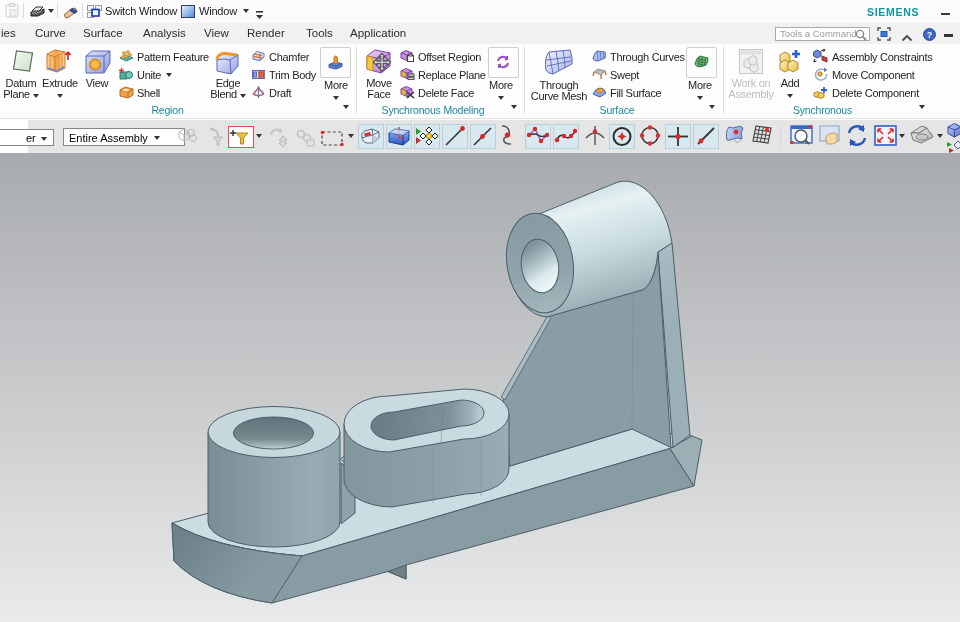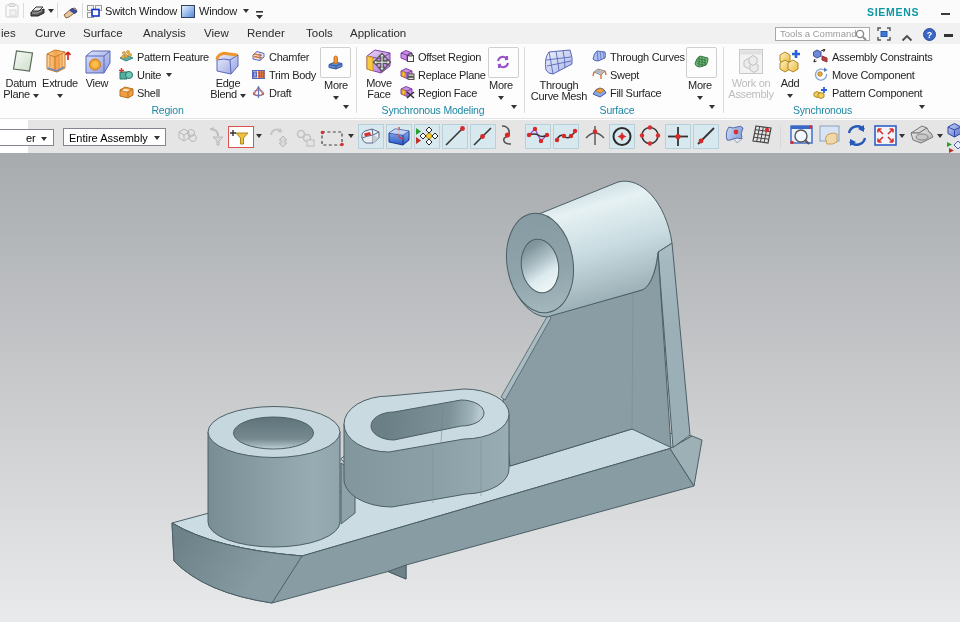--- a/index.html
+++ b/index.html
@@ -239,21 +239,21 @@
         <rect x="8" y="7" width="6" height="2.2" fill="#eee" stroke="#444"></rect>
         <rect x="8" y="10.2" width="6" height="2.2" fill="#eee" stroke="#444"></rect>
       </svg></span>
     <div class="srow" style="left:418px;top:25px">Replace Plane</div>
 <span class="abs" style="left:400px;top:41px"><svg width="15" height="14" viewBox="0 0 15 14">
         <path d="M1,4 L6,1.5 L12,4 L12,9 L7,11.5 L1,9 Z" fill="#c890e0" stroke="#8040a8"></path>
         <path d="M1,4 L7,6 L12,4 M7,6 L7,11.5" fill="none" stroke="#8040a8"></path>
         <path d="M2,4.5 L2,9 L5,10 L5,5.5 Z" fill="#f8c840" stroke="#c89020"></path>
         <path d="M7,7 L14,13 M14,7 L7,13" stroke="#333" stroke-width="1.6"></path>
       </svg></span>
-    <div class="srow" style="left:418px;top:43px">Region Face</div>
+    <div class="srow" style="left:418px;top:43px">Delete Face</div>
 <div class="morebox" style="left:488px"></div>
 <span class="abs" style="left:495px;top:11px"><svg width="16" height="14" viewBox="0 0 16 14">
         <path d="M3,6 A5,5 0 0 1 12,4 L10,4.5 M12,4 L12,1" fill="none" stroke="#9850c8" stroke-width="2"></path>
         <path d="M13,8 A5,5 0 0 1 4,10 L6,9.5 M4,10 L4,13" fill="none" stroke="#9850c8" stroke-width="2"></path>
       </svg></span>
 <div class="biglab" style="left:480px;top:36px;width:42px">More<br><span class="dar"></span></div>
 <div class="glabel" style="left:372px;width:122px">Synchronous Modeling</div>
 <span class="dar2" style="left:511px;top:61px"></span>
 <span class="rsep" style="left:524px"></span>
 <span class="abs" style="left:543px;top:4px"><svg width="31" height="28" viewBox="0 0 31 28">
@@ -330,30 +330,30 @@
         <circle cx="7" cy="7" r="2.2" fill="#f0b040" stroke="#b08020"></circle>
       </svg></span>
     <div class="srow" style="left:832px;top:25px">Move Component</div>
 <span class="abs" style="left:813px;top:41px"><svg width="15" height="14" viewBox="0 0 15 14">
         <g stroke="#b08820" fill="#f0d060">
           <path d="M1,8 L4,6.5 L7,8 L7,11 L4,12.5 L1,11 Z"></path>
           <path d="M5,10 L8,8.5 L11,10 L11,13 L8,14.5 L5,13 Z" transform="translate(0,-1)"></path>
         </g>
         <path d="M11,2 L11,8 M8,5 L14,5" stroke="#2860d8" stroke-width="1.8"></path>
       </svg></span>
-    <div class="srow" style="left:832px;top:43px">Pattern Component</div>
+    <div class="srow" style="left:832px;top:43px">Delete Component</div>
 <div class="glabel" style="left:780px;width:85px">Synchronous</div>
 <span class="dar2" style="left:919px;top:61px"></span>
 </div>
 <div id="toolbar" class="abs">
 <div class="combo" style="left:-60px;top:9px;width:86px;height:17px">
       <span style="position:absolute;left:57px;top:2px">er</span>
       <span class="dar2" style="left:72px;top:6.5px"></span>
     </div>
-<div class="combo" style="left:35px;top:8px;width:103px;height:18px">
+<div class="combo" style="left:35px;top:8px;width:122px;height:18px">
       <span style="position:absolute;left:5px;top:2.5px">Entire Assembly</span>
       <span class="dar2" style="left:90px;top:7px"></span>
     </div>
 <span class="abs" style="left:148px;top:6px"><svg width="22" height="21" viewBox="0 0 22 21">
         <g stroke="#b8b8b8" fill="none">
           <path d="M3,6 L8,3 L13,6 L13,12 L8,15 L3,12 Z"></path>
           <path d="M3,6 L8,9 L13,6 M8,9 L8,15"></path>
           <circle cx="15" cy="7" r="3.5"></circle>
           <circle cx="17" cy="12" r="3.5"></circle>
         </g>

